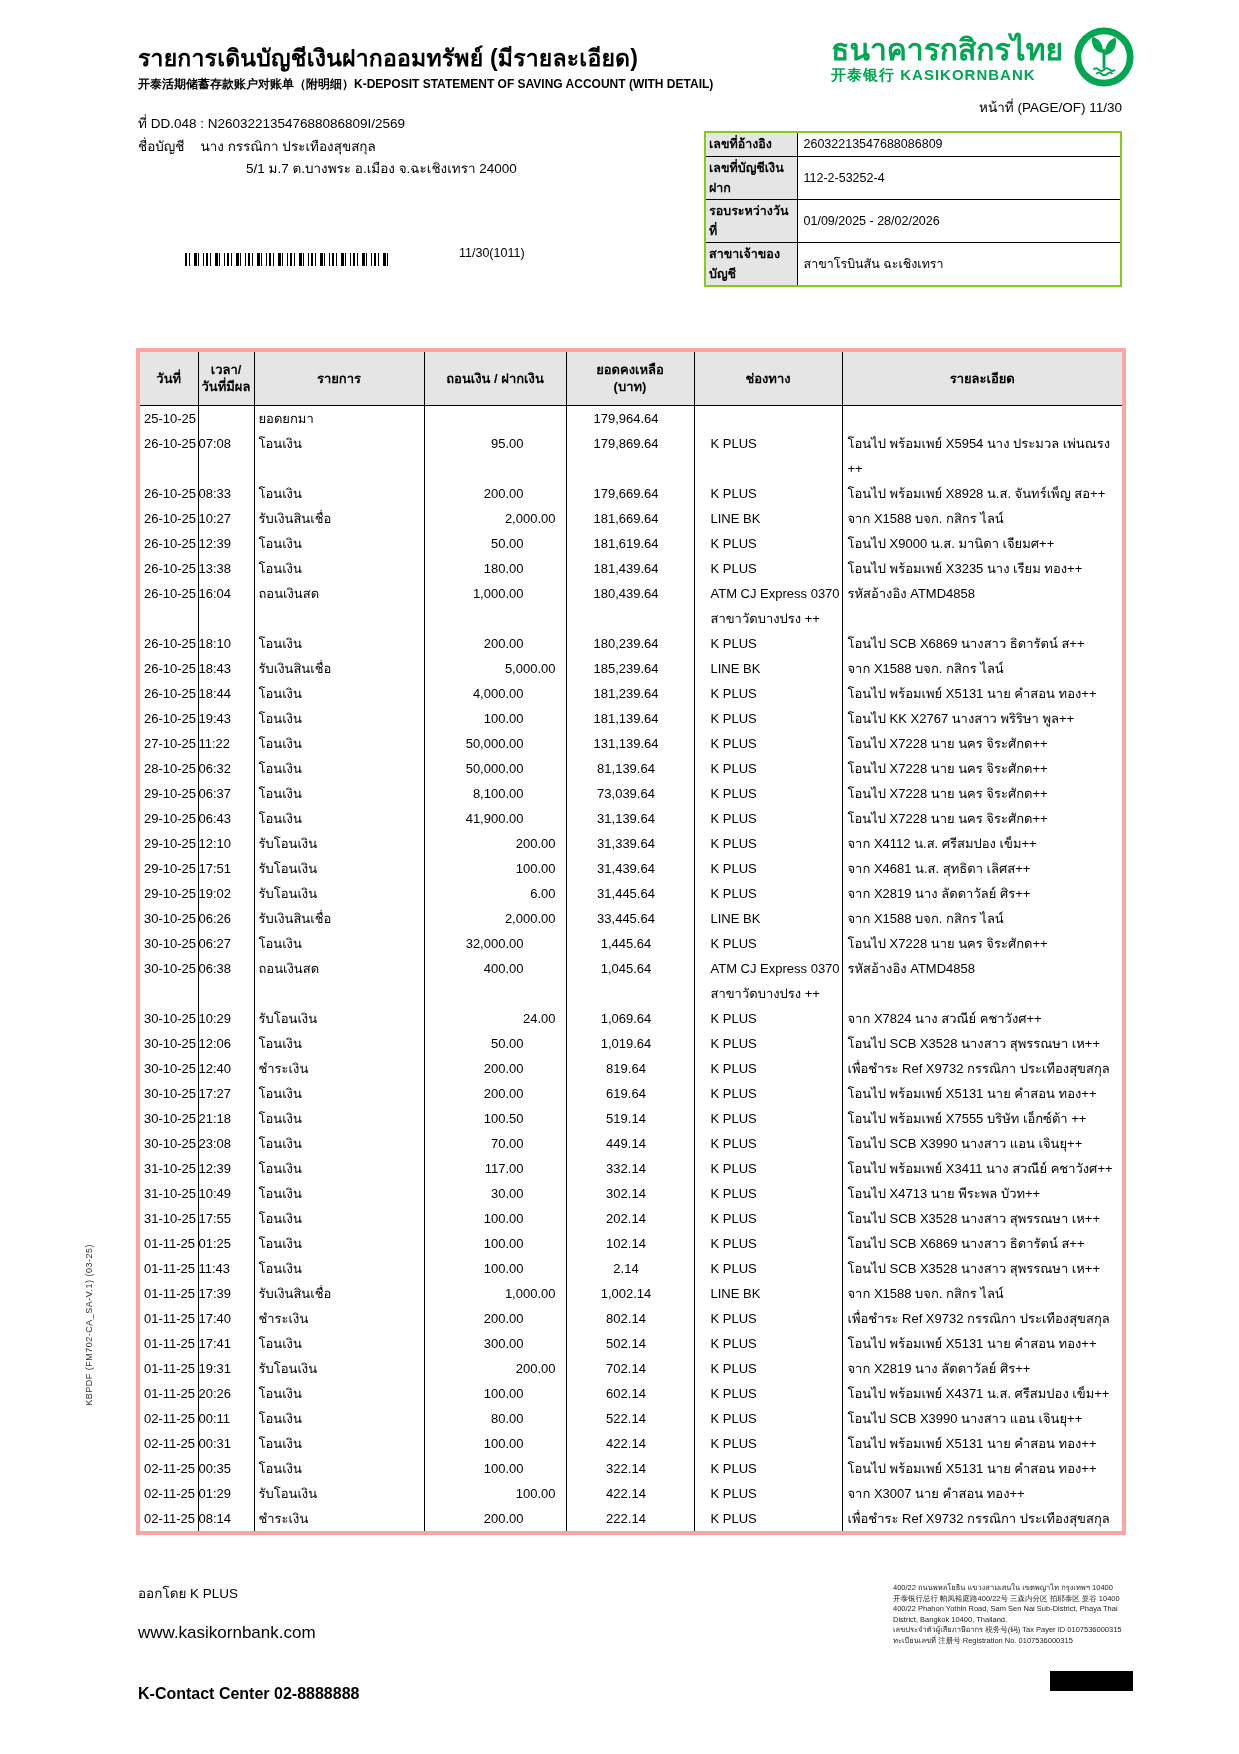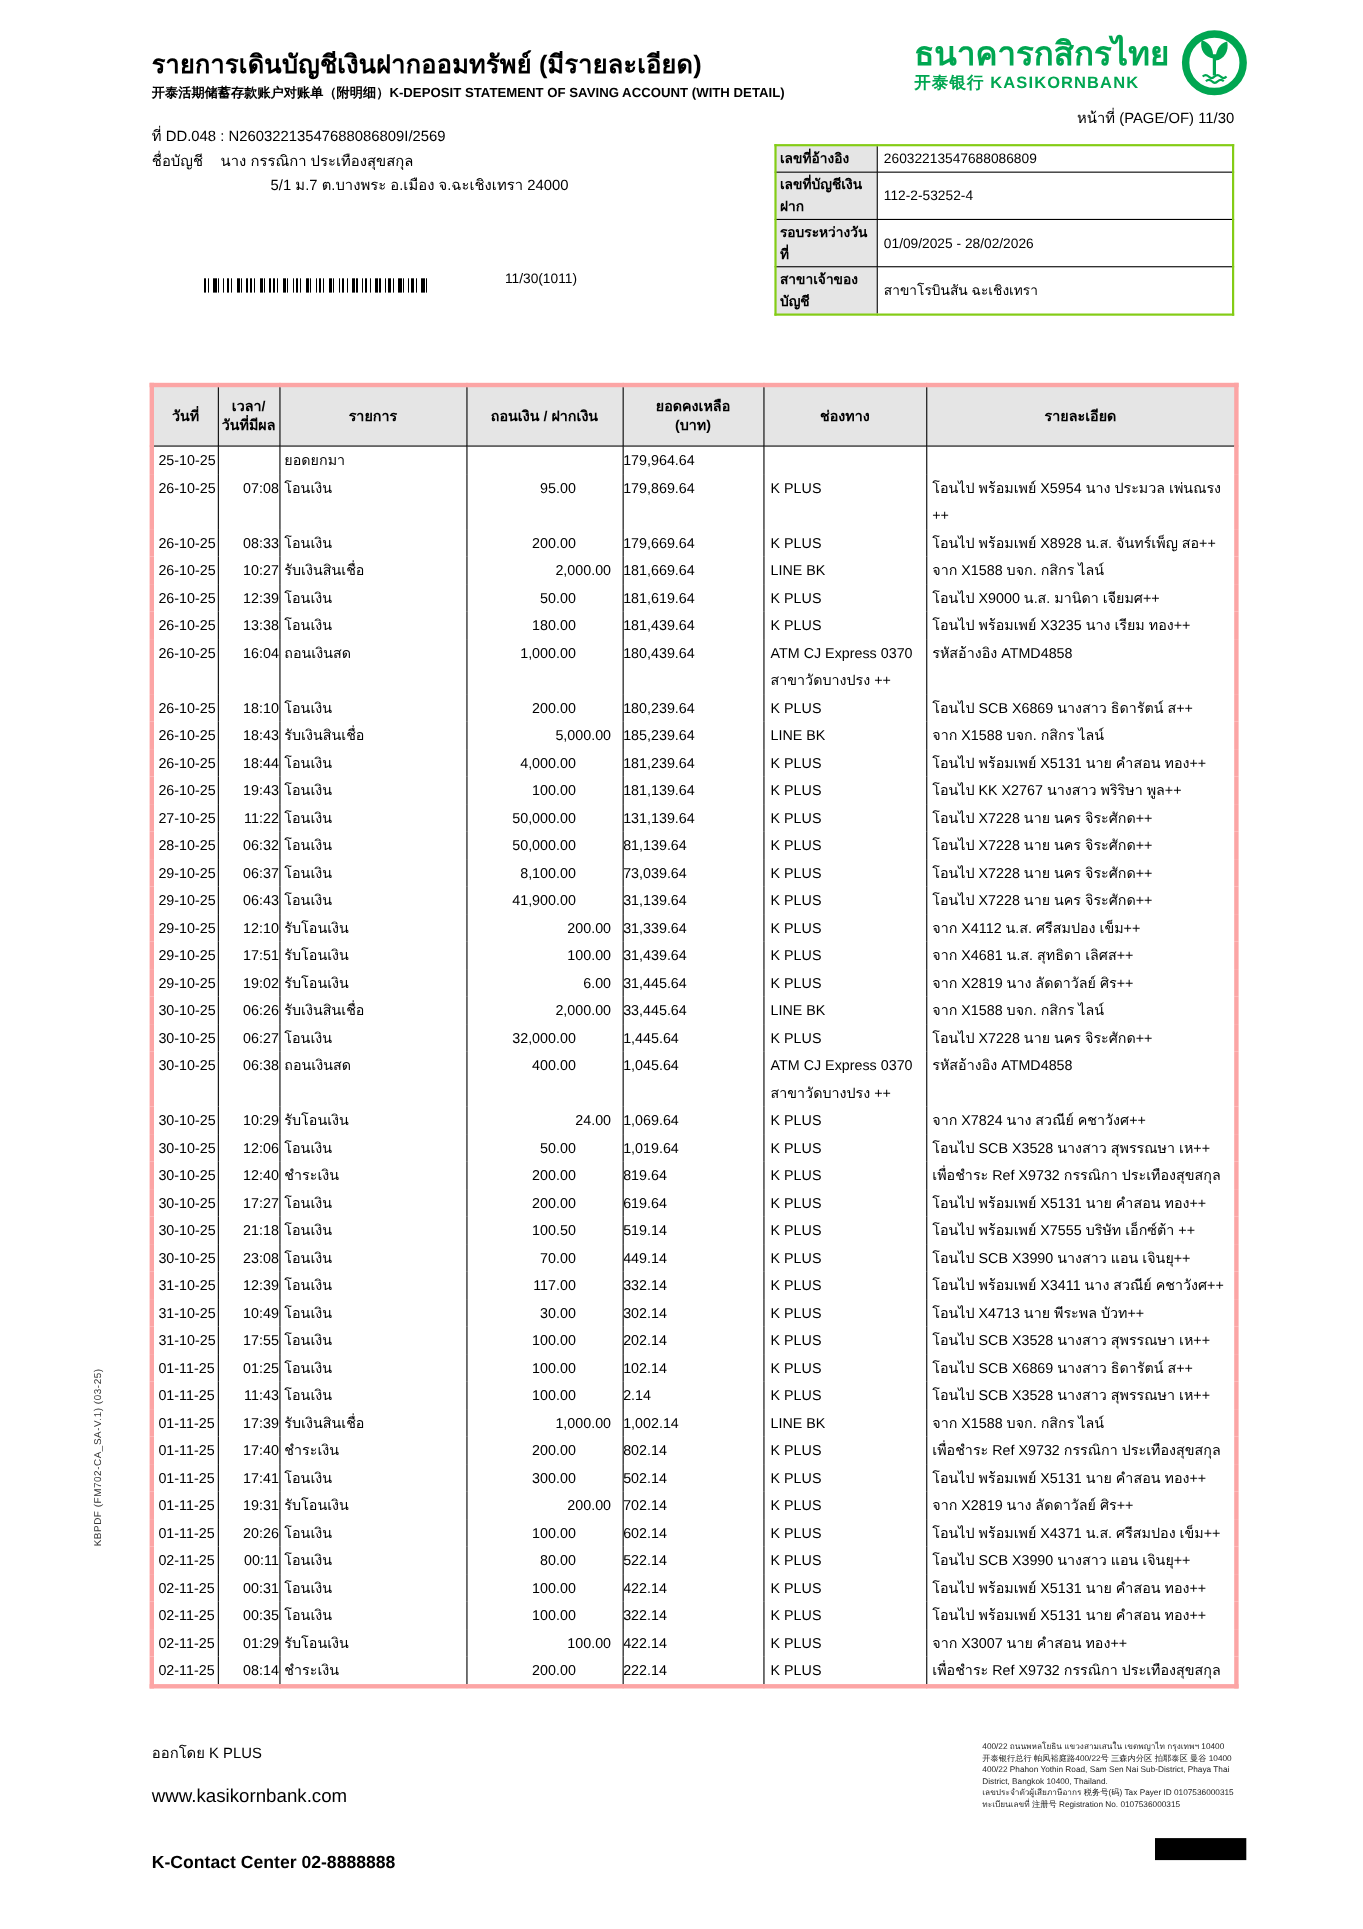--- a/index.html
+++ b/index.html
@@ -31,26 +31,26 @@
   
   .barcode{left:185px;top:253px;width:205px;height:13px;background:
     repeating-linear-gradient(90deg,#000 0 2px,#fff 2px 4px,#000 4px 5px,#fff 5px 9px,#000 9px 12px,#fff 12px 13px,#000 13px 14px,#fff 14px 18px,#000 18px 19px,#fff 19px 21px)}
   .barcode-label{left:459px;top:246px;font-size:12.5px}
 
   
   .txn{left:136px;top:348px;width:986px;border-collapse:collapse;table-layout:fixed;font-size:13px;border:4px solid #fca5a5}
   .txn thead th{background:#e5e5e5;border:1px solid #000;font-weight:bold;white-space:pre-line;height:55px;vertical-align:middle;text-align:center;line-height:17px;font-size:13px}
   .txn tbody td{border-left:1px solid #000;border-right:1px solid #000;vertical-align:top;line-height:25px;white-space:pre-line;overflow:hidden}
   .c-date{padding-left:4px}
-  .c-time{text-align:right}
+  .c-time{text-align:left}
   .c-item{padding-left:4px}
   .c-amount{text-align:right;padding-right:42px}
   .c-amount.in{padding-right:10px}
-  .c-balance{text-align:left;padding-right:8px}
-  .c-channel{padding-left:6px}
+  .c-balance{text-align:center;padding-right:8px}
+  .c-channel{padding-left:16px}
   .c-detail{padding-left:5px}
 
   
   .vert-code{left:84px;top:1244px;font-size:9px;color:#333;writing-mode:vertical-rl;transform:rotate(180deg);letter-spacing:.5px}
   .issued1{left:138px;top:1582px;font-size:13.5px}
   .issued2{left:138px;top:1685px;font-size:16px;font-weight:bold}
   .website{left:138px;top:1623px;font-size:17px}
   .fineprint{left:893px;top:1583px;width:250px;font-size:7.5px;line-height:10.5px;color:#222}
   .black-mark{left:1050px;top:1671px;width:83px;height:20px;background:#000}
 </style>

